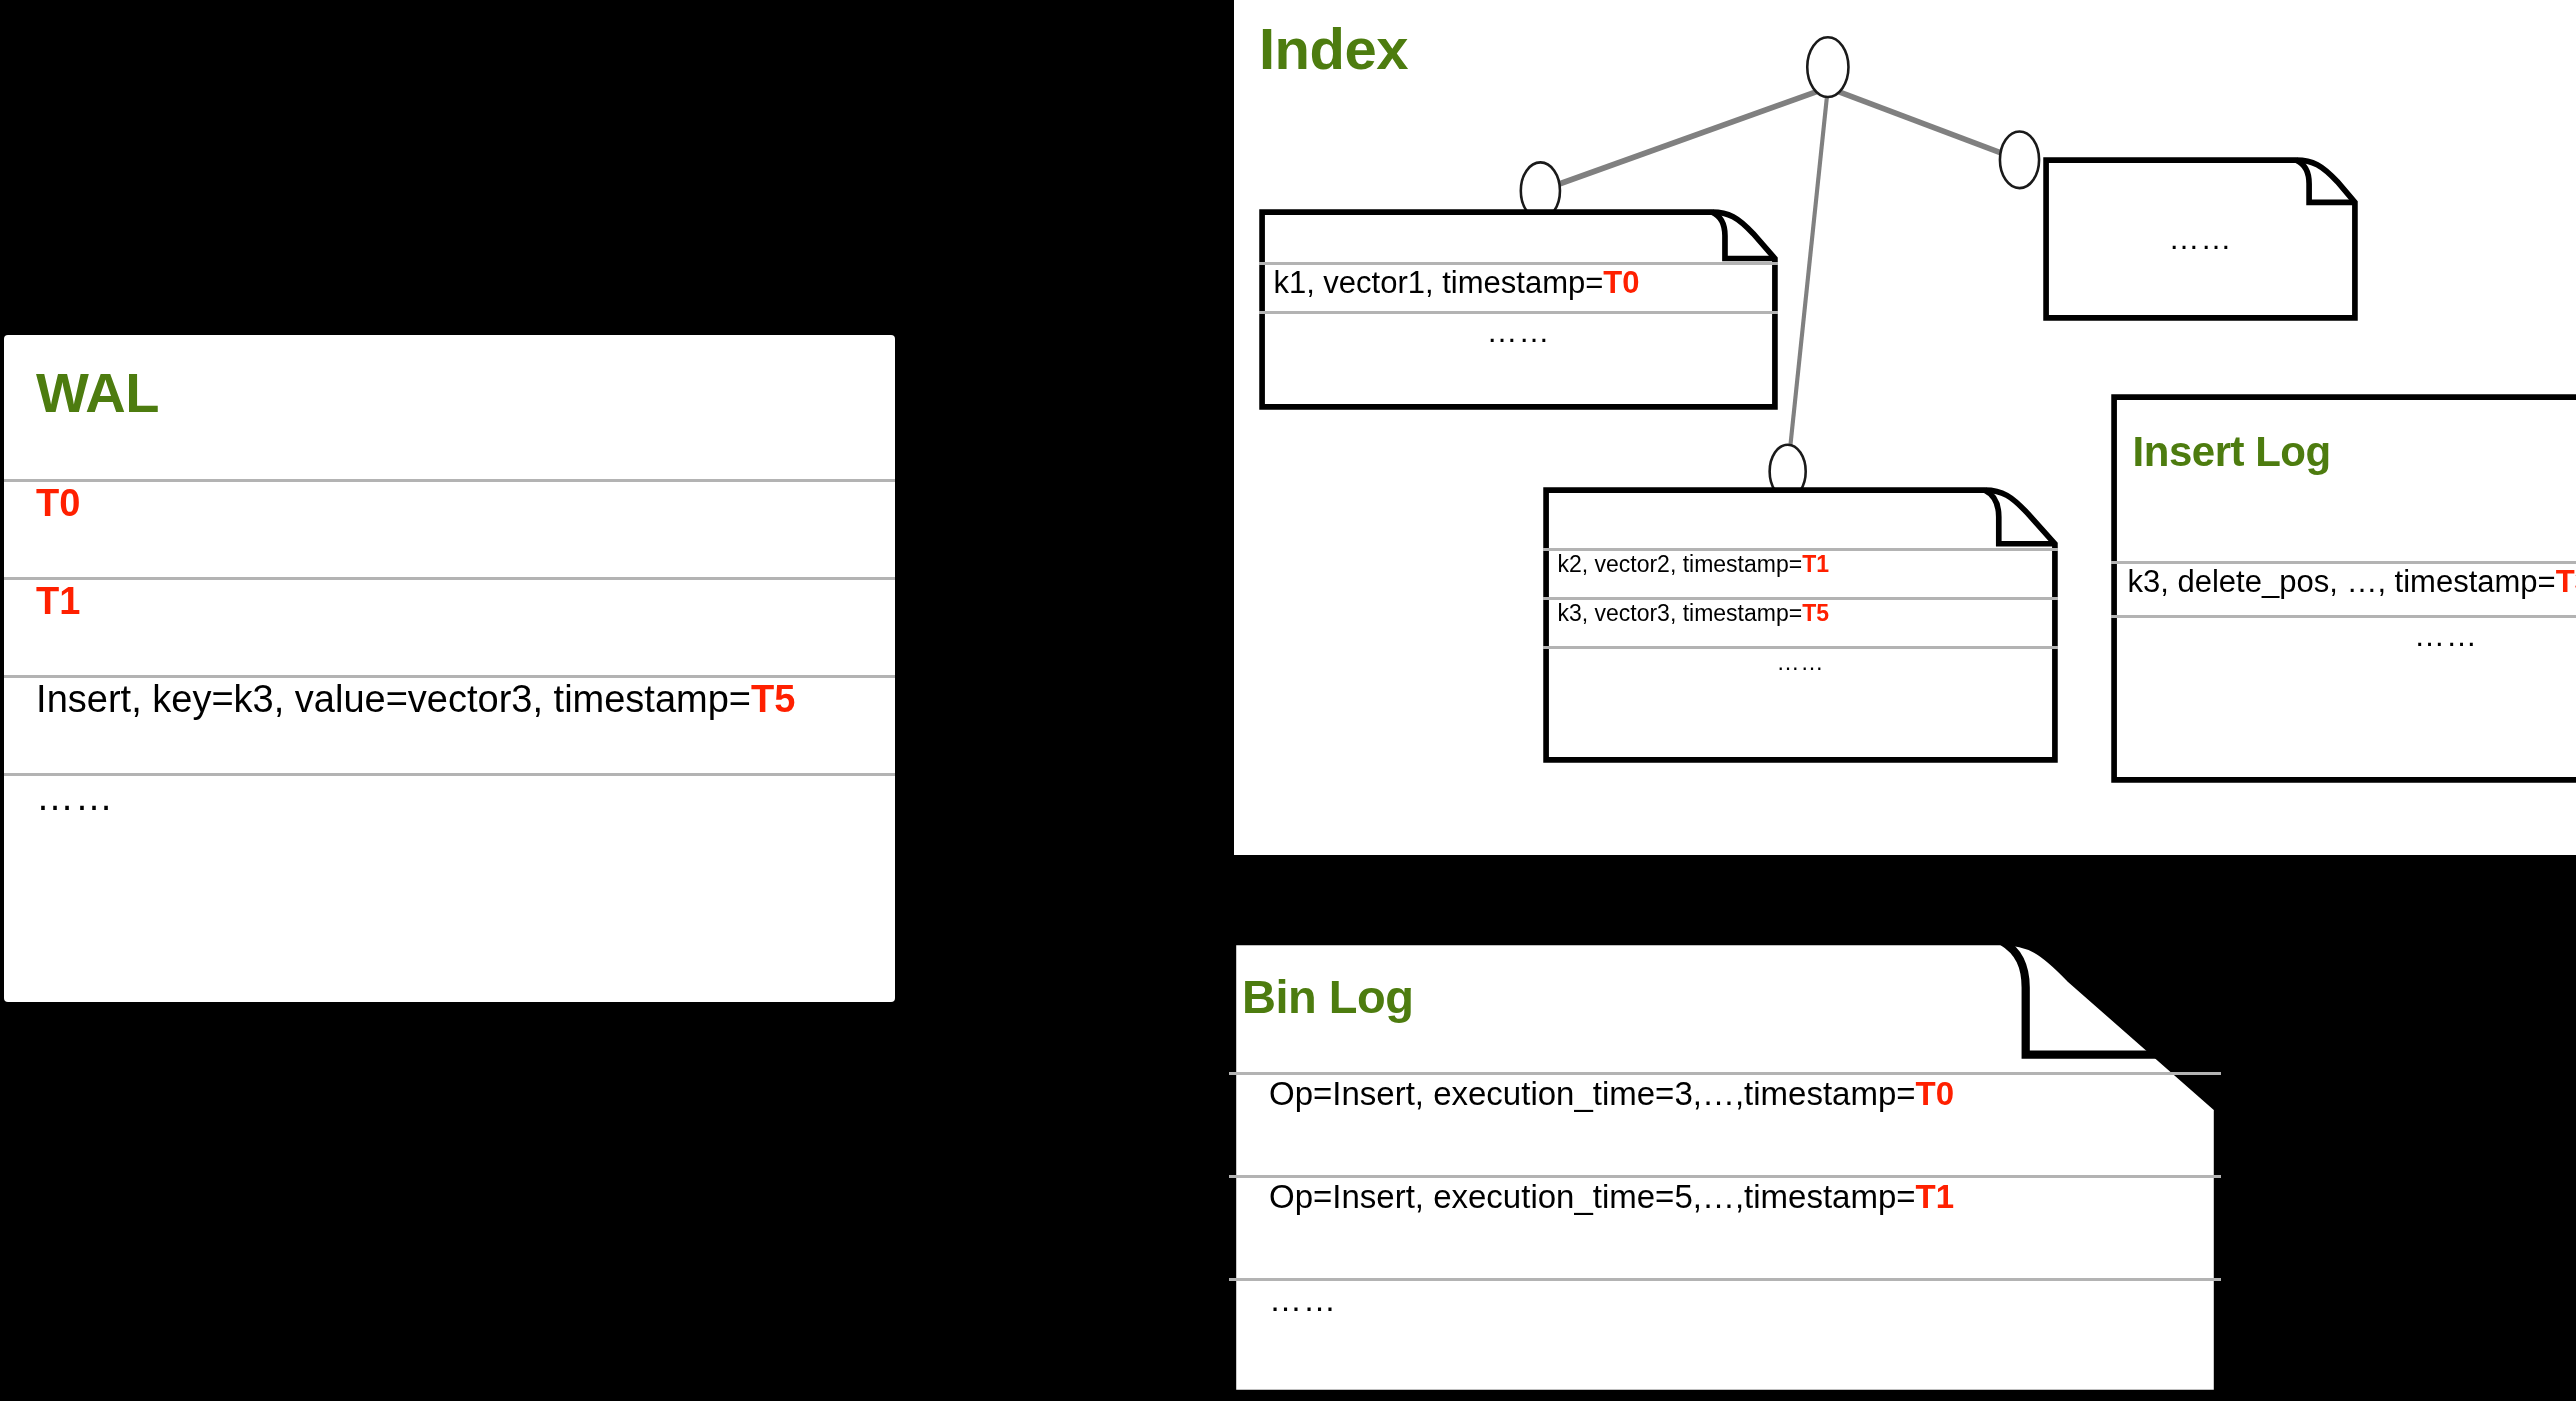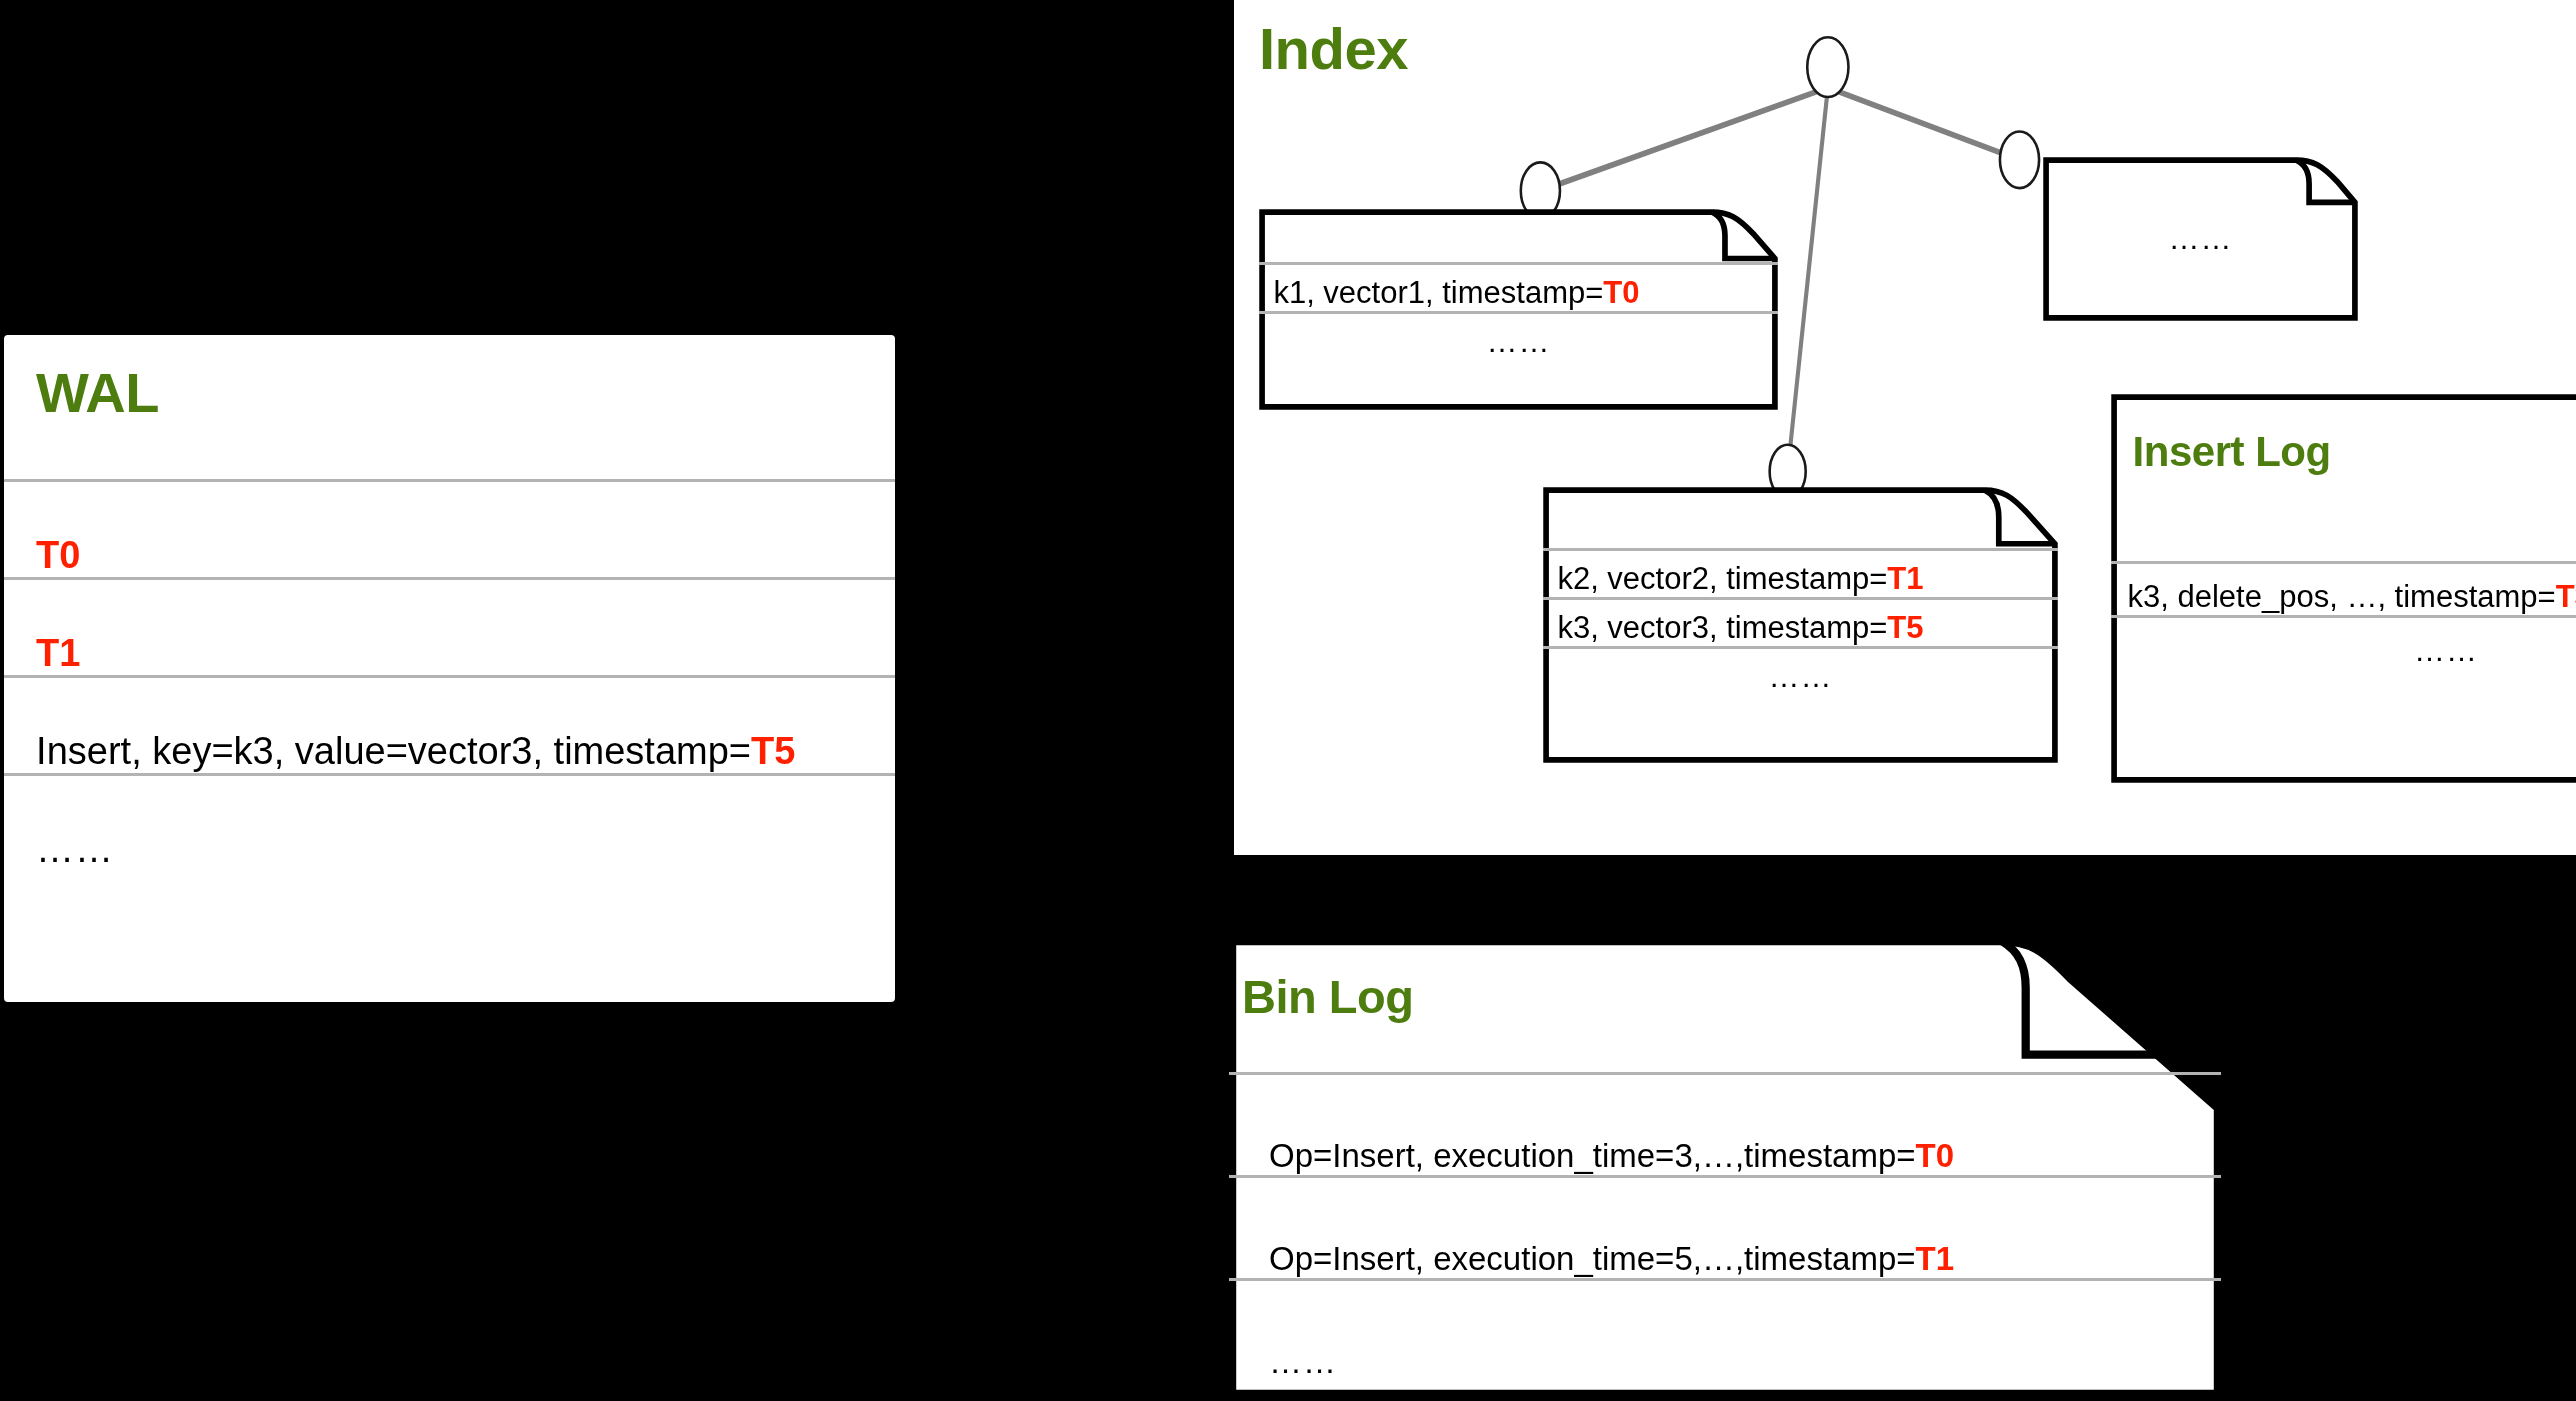--- a/index.html
+++ b/index.html
@@ -37,21 +37,21 @@
   .rows {
     position: absolute;
     left: 0;
     right: 0;
   }
   .row {
     position: relative;
     box-sizing: border-box;
     border-top: 3.6px solid #b3b3b3;
     display: flex;
-    align-items: flex-end;
+    align-items: flex-start;
     color: #000000;
     white-space: nowrap;
     overflow: hidden;
   }
   .row .ts { color: #ff2000; font-weight: bold; }
   .row.ellipsis { justify-content: flex-start; }
   .row.ellipsis-center { justify-content: center; }
   .dots {
     letter-spacing: 1px;
     color: #000000;
@@ -101,21 +101,21 @@
   
   #card-dots { left: 2043px; top: 157px; width: 315px; height: 164px; }
   #card-dots .dots-wrap {
     position: absolute; left:0; right:0; top: 0; bottom: 0;
     display: flex; align-items: center; justify-content: center;
     font-size: 31px;
   }
 
   
   #card-k2 { left: 1543px; top: 487px; width: 515px; height: 276px; }
-  #card-k2 .row { height: 49px; padding-left: 14.4px; font-size: 31px; }
+  #card-k2 .row { height: 49px; padding-left: 14.4px; font-size: 23px; }
   #card-k2 .row.ellipsis-center { padding-left: 0; }
 
   
   #card-delete { left: 2111px; top: 394px; width: 670px; height: 389px; }
   #card-delete .panel-title { left: 21.6px; top: 37px; font-size: 42px; }
   #card-delete .row { height: 54px; padding-left: 16.5px; font-size: 31px; }
   #card-delete .row.ellipsis-center { padding-left: 0; }
 
   
   #card-binlog { left: 1229px; top: 938px; width: 992px; height: 459px; }

